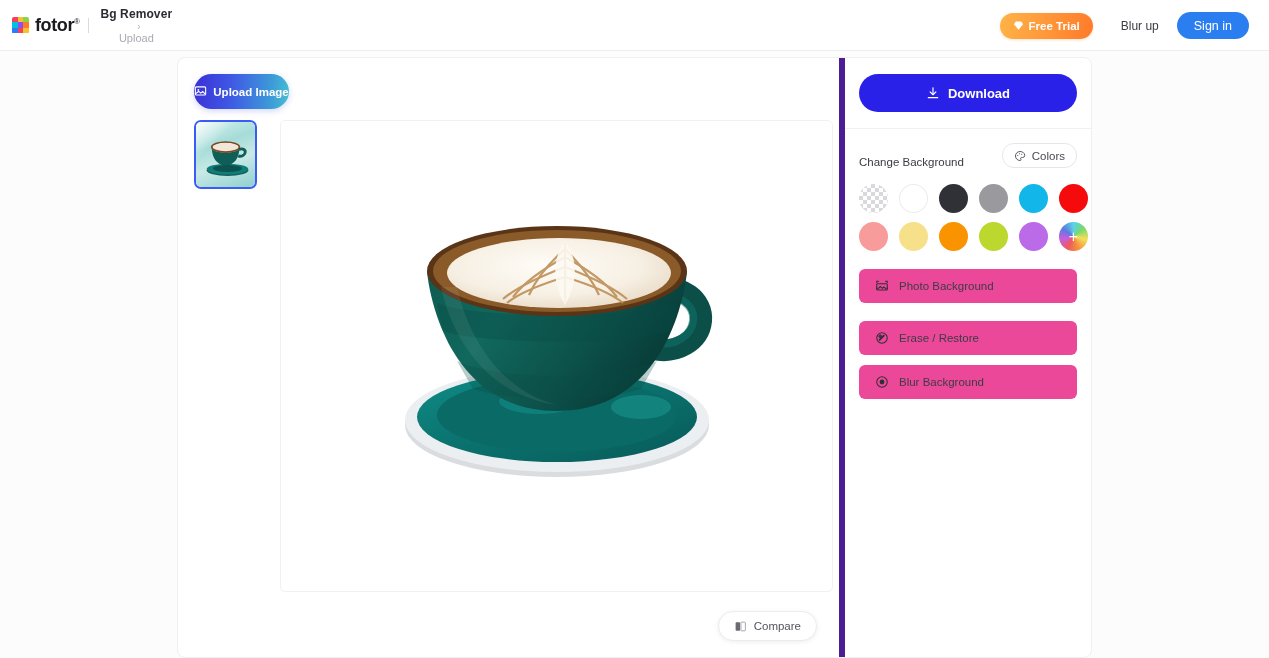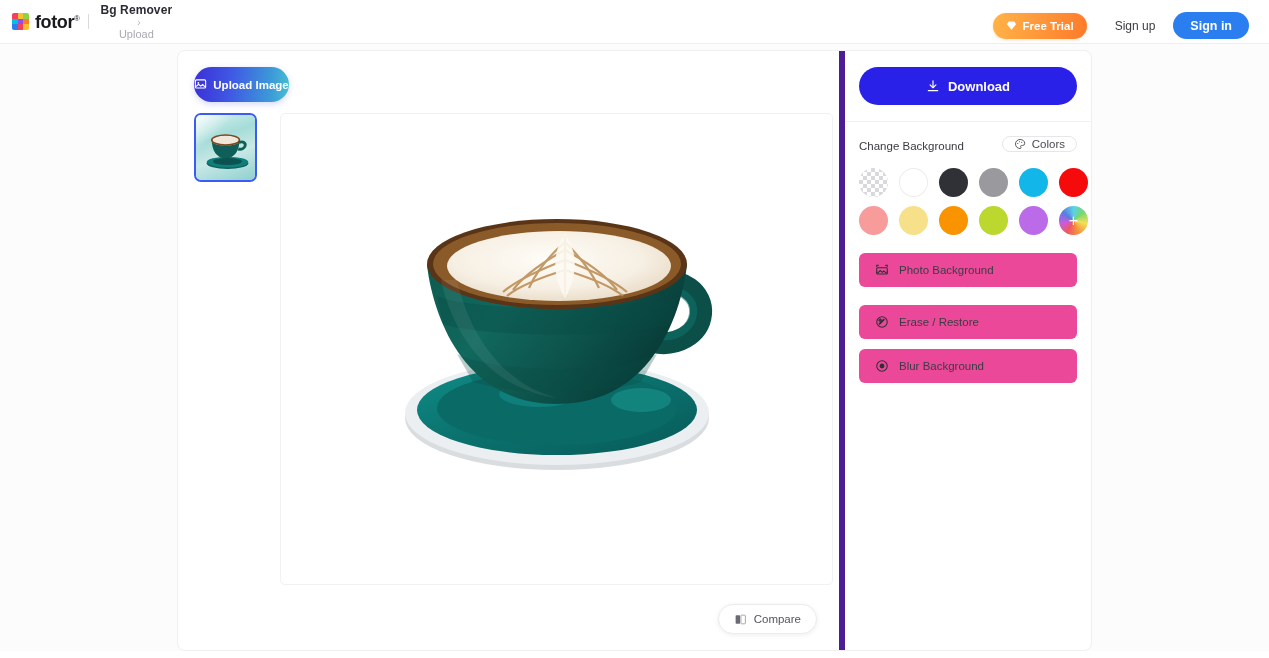--- a/index.html
+++ b/index.html
@@ -6,21 +6,21 @@
   html, body {
     width: 1269px; height: 658px;
     background: #ffffff;
     font-family: "Liberation Sans", sans-serif;
     overflow: hidden;
     -webkit-font-smoothing: antialiased;
   }
 
   
   .header {
-    height: 44px;
+    height: 51px;
     width: 1269px;
     background: #ffffff;
     border-bottom: 1px solid #eeeeee;
     display: flex;
     align-items: center;
     padding: 0 20px 0 12px;
     position: relative;
   }
   .brand { display: flex; align-items: center; gap: 6px; }
   .logo-grid {
@@ -57,21 +57,21 @@
     display: flex; align-items: center; gap: 5px;
     border: none; cursor: pointer;
     box-shadow: 0 1px 3px rgba(255,140,40,0.25);
   }
   .signup {
     font-size: 12px; color: #3b3b44; margin-left: 28px; margin-right: 18px;
     cursor: pointer; white-space: nowrap;
   }
   .signin {
     height: 27px; padding: 0 17px; border-radius: 14px;
-    background: #2b7ef0; color: #ffffff; font-size: 12.5px; font-weight: bold;
+    background: #2b7ef0; color: #ffffff; font-size: 12.5px; font-weight: normal;
     display: flex; align-items: center; border: none; cursor: pointer;
   }
 
   
   .stage {
     width: 1269px; height: 607px; background: #fcfcfd;
     display: flex; justify-content: center; align-items: flex-start;
     padding-top: 6px;
   }
   .card {
@@ -146,21 +146,21 @@
     display: flex; align-items: center; justify-content: center; gap: 8px;
     border: none; cursor: pointer;
   }
   .panel-body { padding: 14px 14px 0 14px; }
   .cb-row {
     display: flex; align-items: flex-end; justify-content: space-between;
     margin-bottom: 16px;
   }
   .cb-label { font-size: 11.5px; color: #3a3a44; }
   .colors-btn {
-    height: 16px; padding: 0 11px; border-radius: 12px;
+    height: 25px; padding: 0 11px; border-radius: 12px;
     border: 1px solid #e6e6ea; background: #fff;
     display: flex; align-items: center; gap: 6px;
     font-size: 11.5px; color: #4a4a54; cursor: pointer;
   }
   .swatches {
     display: grid;
     grid-template-columns: repeat(6, 1fr);
     gap: 9px 11px;
     margin-bottom: 18px;
   }
@@ -227,21 +227,21 @@
 
   <div class="hdr-right">
     <button class="free-trial">
       <span>
         <svg width="11" height="11" viewBox="0 0 24 24" fill="#ffffff">
             <path d="M6 3h12l4 6-10 12L2 9z"></path>
           </svg>
       </span>
       <span>Free Trial</span>
     </button>
-    <span class="signup">Sign up</span>
+    <span class="signup">Blur up</span>
     <button class="signin">Sign in</button>
   </div>
 </div>
 
 <div class="stage">
   <div class="card">
 
     <div class="editor">
 
       <button class="upload-btn">

